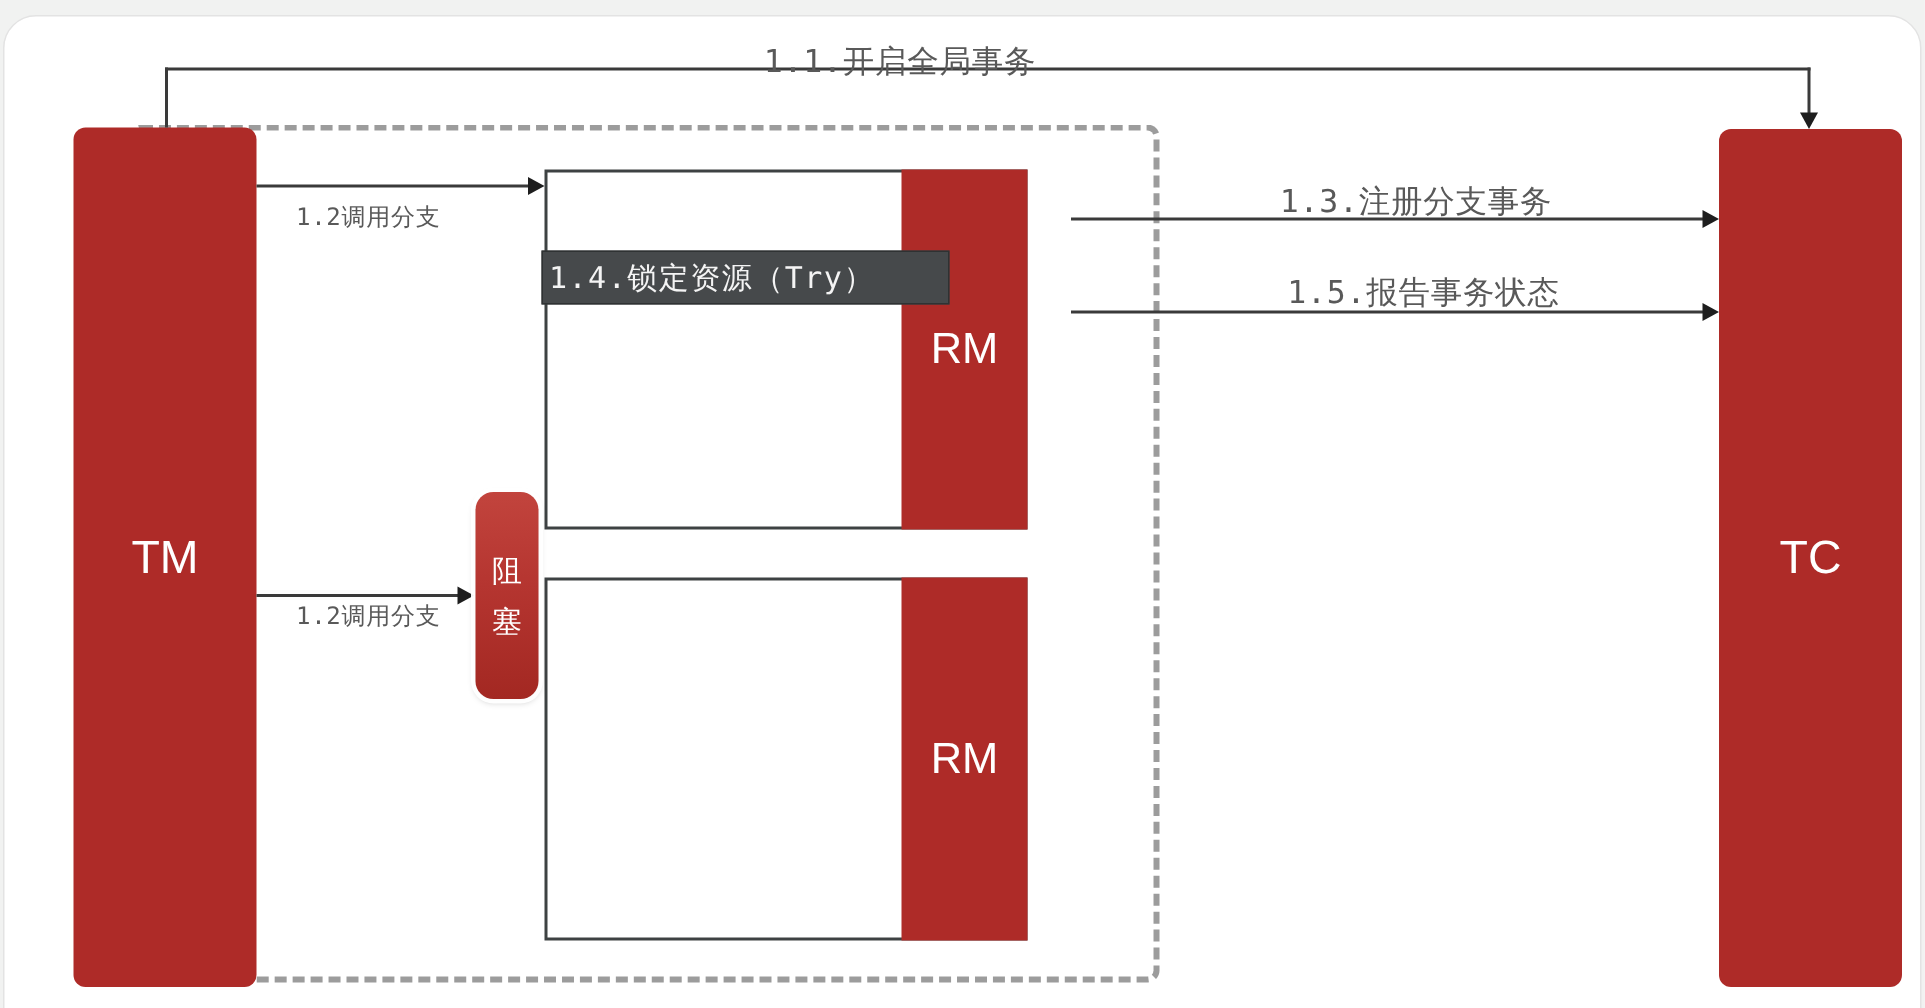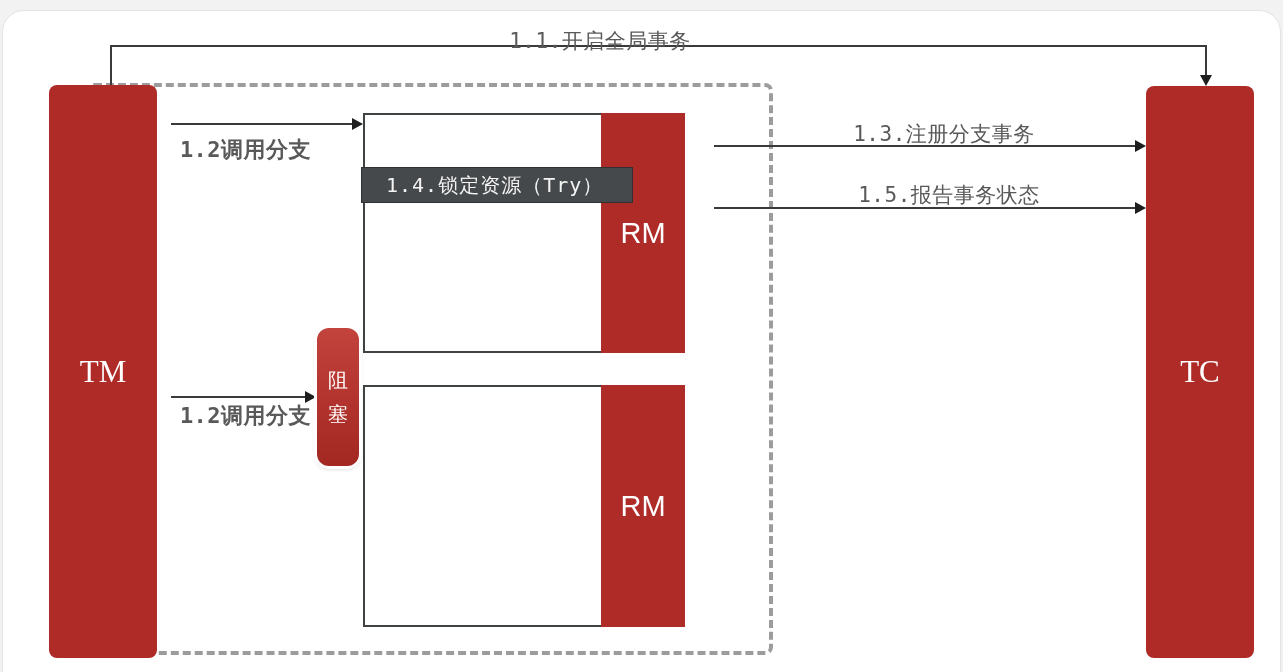--- a/index.html
+++ b/index.html
@@ -15,43 +15,43 @@
     position:absolute;left:2px;top:10px;width:1277px;height:690px;
     background:#ffffff;border:1px solid #e3e3e3;border-radius:22px;
     z-index:0;
   }
   .dashed-box{
     position:absolute;left:86px;top:83px;width:687px;height:572px;
     border:4px dashed #9c9c9c;border-radius:8px;
     box-sizing:border-box;z-index:1;background:transparent;
   }
   .pillar{
-    position:absolute;width:108px;background:#ae2b28;border-radius:8px;
+    position:absolute;width:122px;background:#ae2b28;border-radius:8px;
     display:flex;align-items:center;justify-content:center;
-    color:#ffffff;font-size:31px;font-family:Liberation Serif, serif;
+    color:#ffffff;font-size:31px;font-family:Liberation Sans, sans-serif;
     z-index:3;
   }
   .pillar.tm{left:49px;top:85px;height:573px;}
   .pillar.tc{left:1146px;top:86px;height:572px;}
   .rm-box{
     position:absolute;left:363px;width:322px;
     background:#ffffff;border:2px solid #3e4243;box-sizing:border-box;
     z-index:2;
   }
   .rm-box.rm1{top:113px;height:240px;}
   .rm-box.rm2{top:385px;height:242px;}
   .rm-strip{
     position:absolute;right:-2px;top:-2px;bottom:-2px;width:84px;
     background:#ae2b28;display:flex;align-items:center;justify-content:center;
     color:#ffffff;font-size:29px;font-family:"Liberation Sans","DejaVu Sans",sans-serif;
   }
   .try-label{
     position:absolute;left:361px;top:167px;width:272px;height:36px;
     background:#46494b;border:1px solid #2f3233;box-sizing:border-box;
-    color:#f4f4f4;font-size:20px;line-height:34px;padding-left:24px;
+    color:#f4f4f4;font-size:20px;line-height:34px;padding-left:4px;
     letter-spacing:1px;z-index:6;white-space:nowrap;
   }
   .block-badge{
     position:absolute;left:317px;top:328px;width:42px;height:138px;
     border-radius:12px;
     background:linear-gradient(180deg,#c2443d 0%,#b53530 45%,#a32822 100%);
     box-shadow:0 0 0 3px rgba(255,255,255,0.95),0 2px 5px rgba(0,0,0,0.25);
     display:flex;flex-direction:column;align-items:center;justify-content:center;
     gap:7px;color:#ffffff;font-size:20px;z-index:6;
   }
@@ -64,21 +64,21 @@
   }
   .ah-down{
     position:absolute;width:0;height:0;z-index:4;
     border-left:6px solid transparent;border-right:6px solid transparent;
     border-top:11px solid #1e1e1e;
   }
   .flow-label{
     position:absolute;color:#595959;font-size:21px;letter-spacing:0.5px;
     z-index:5;white-space:nowrap;text-align:center;
   }
-  .flow-label.small{font-size:22px;font-weight:bold;}
+  .flow-label.small{font-size:16px;}
 </style>
 </head>
 <body>
 
 <div class="stage">
 
   <div class="panel"></div>
 
   <div class="dashed-box"></div>
 

